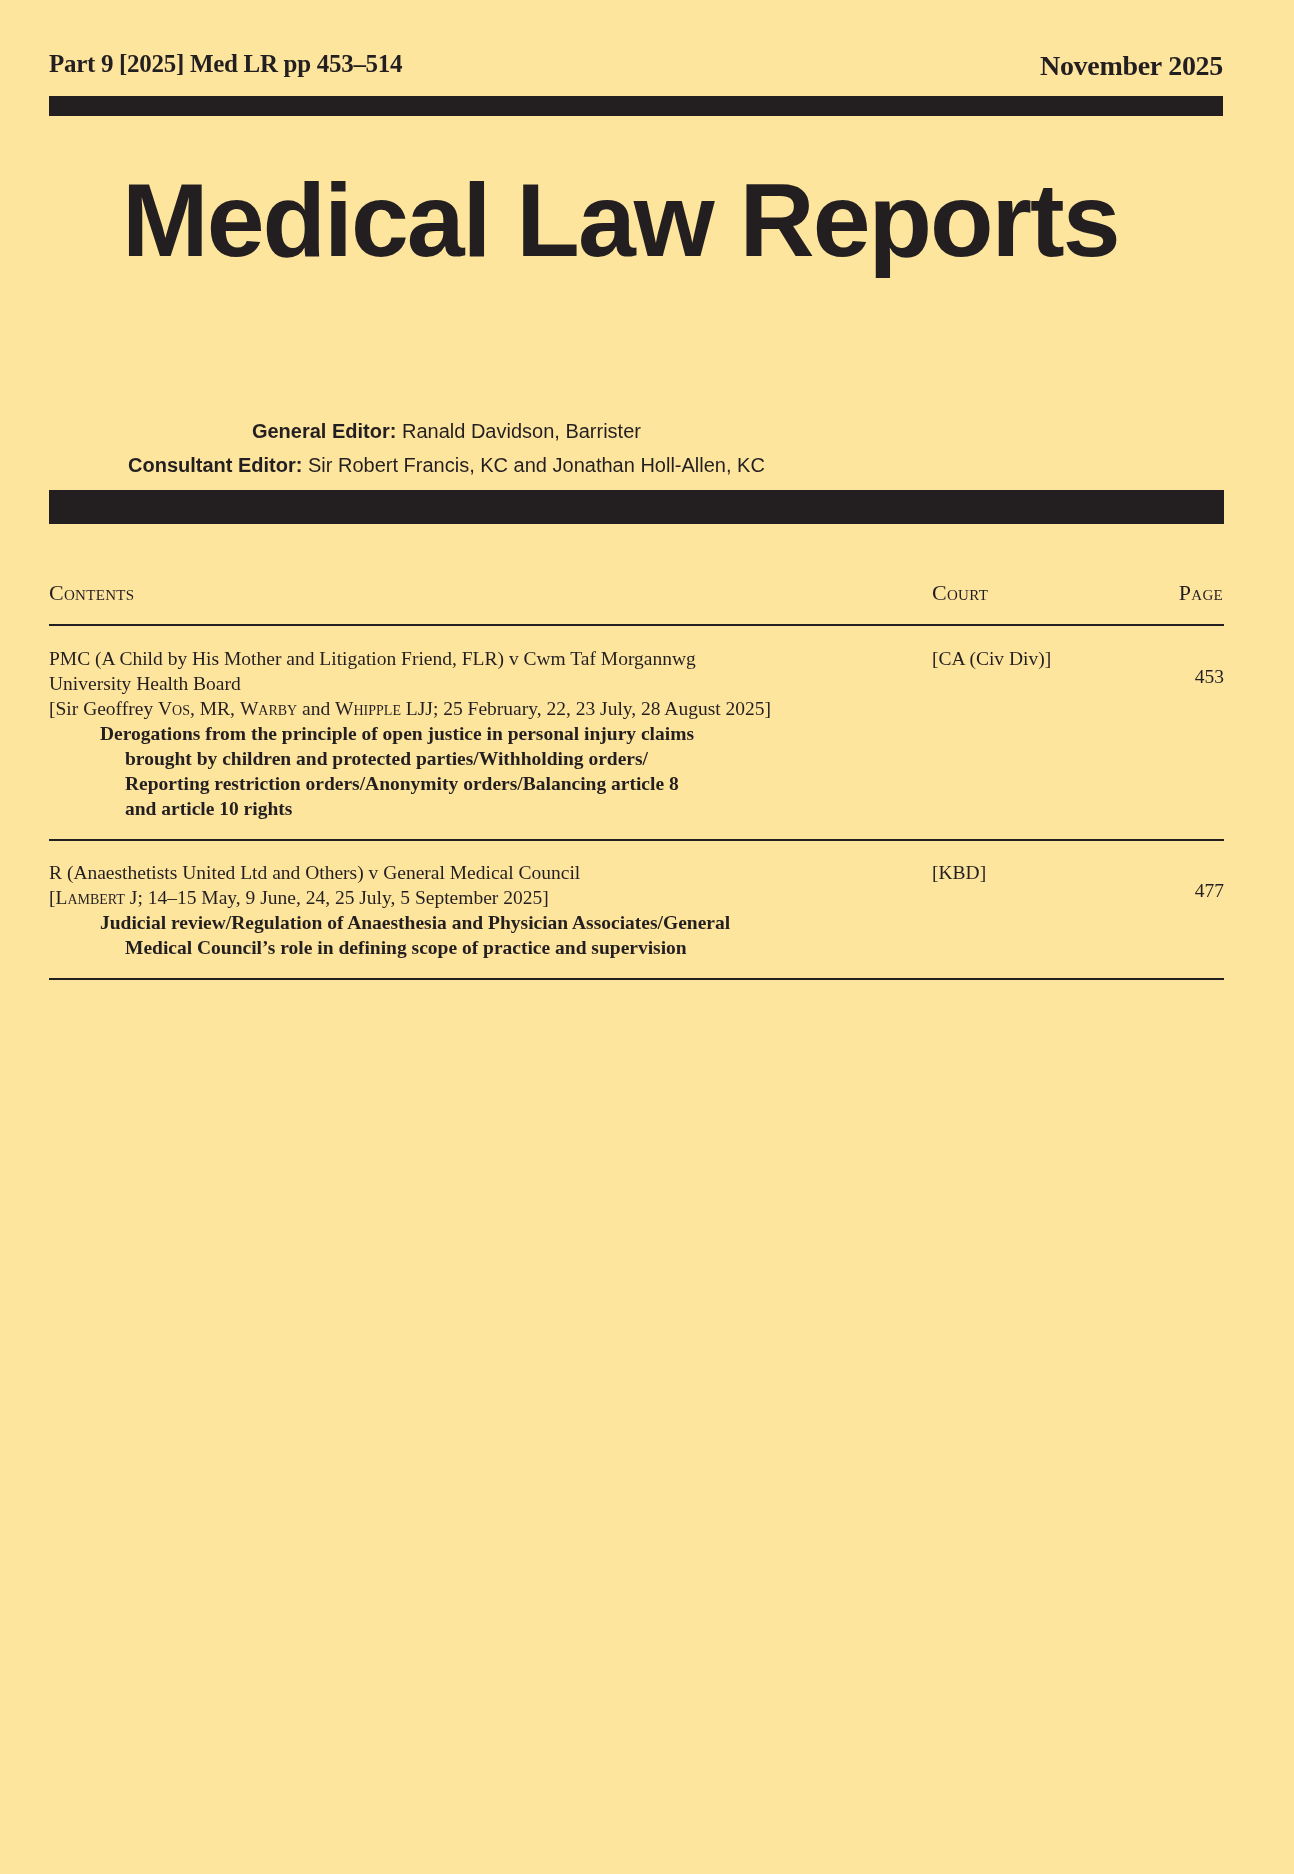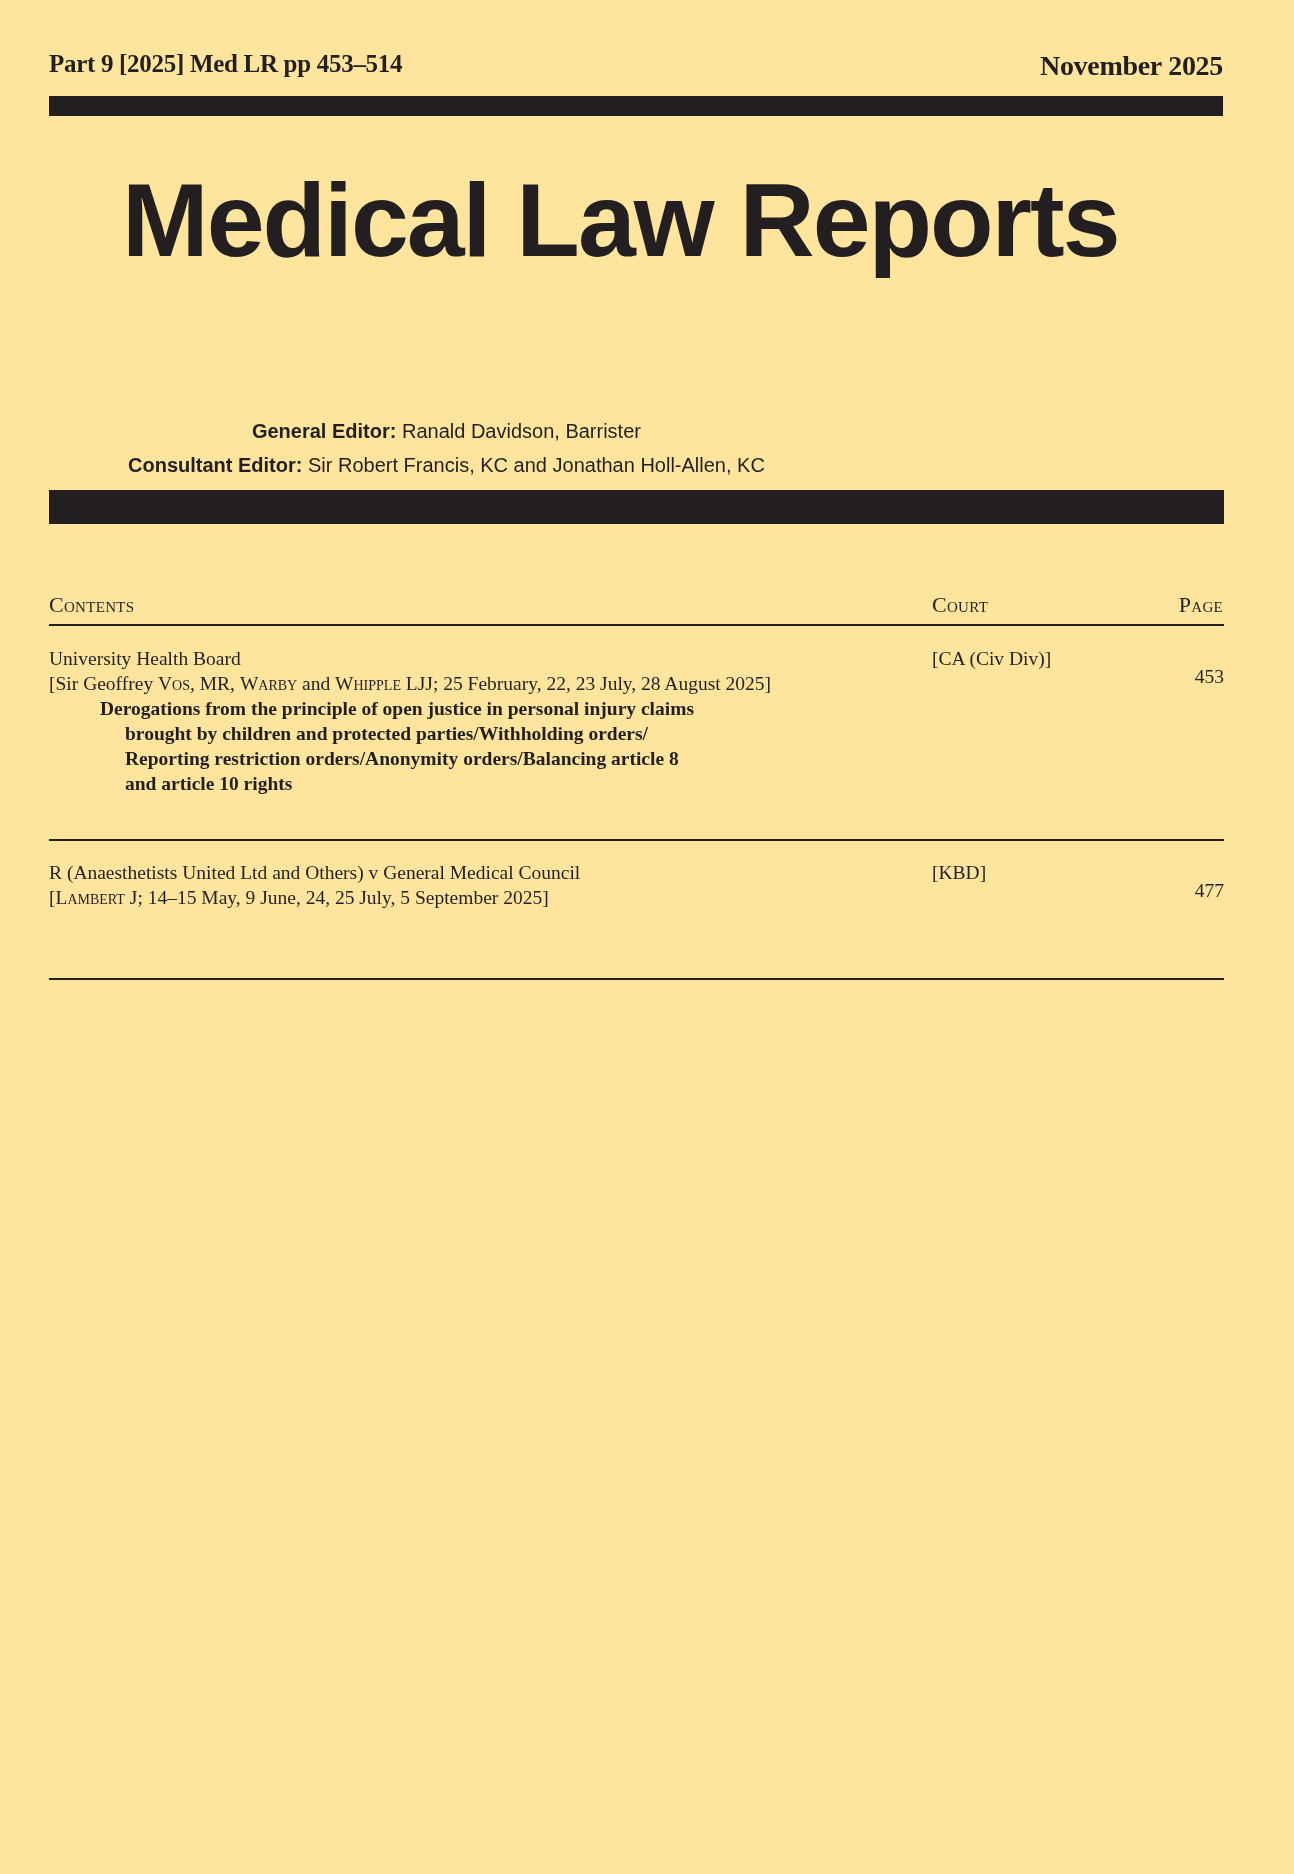--- a/index.html
+++ b/index.html
@@ -67,21 +67,20 @@
     }
 
     
     .th {
       top: 580px;
       font-family: "Liberation Serif", serif;
       font-size: 22px;
       font-variant: small-caps;
       letter-spacing: 0.3px;
       white-space: nowrap;
-      margin-top: 12px;
     }
     .th-contents { left: 49px; }
     .th-court { left: 932px; }
     .th-page { right: 71px; }
 
     .rule {
       left: 49px; width: 1175px; height: 2px;
       background: #231F20;
     }
 
@@ -132,35 +131,40 @@
 </div>
 <div class="abs bar-mid"></div>
 
 <div class="abs th th-contents">Contents</div>
 <div class="abs th th-court">Court</div>
 <div class="abs th th-page">Page</div>
 <div class="abs rule" style="top:624px;"></div>
 
 <div class="abs entry" style="top:646px;">
   <div class="main">
+    <div class="line">PMC (A Child by His Mother and Litigation Friend, FLR) v Cwm Taf Morgannwg</div>
     <div class="line">University Health Board</div>
     <div class="line"><span>[Sir Geoffrey </span><span class="sc">Vos</span><span>, MR, </span><span class="sc">Warby</span><span> and </span><span class="sc">Whipple</span><span> LJJ; 25 February, 22, 23 July, 28 August 2025]</span></div>
     <div class="catch">
       <div class="line">Derogations from the principle of open justice in personal injury claims</div>
       <div class="line indent">brought by children and protected parties/Withholding orders/</div>
       <div class="line indent">Reporting restriction orders/Anonymity orders/Balancing article 8</div>
       <div class="line indent">and article 10 rights</div>
     </div>
   </div>
   <div class="court">[CA (Civ Div)]</div>
   <div class="page">453</div>
 </div>
 <div class="abs rule" style="top:839px;"></div>
 
 <div class="abs entry" style="top:860px;">
   <div class="main">
     <div class="line">R (Anaesthetists United Ltd and Others) v General Medical Council</div>
     <div class="line"><span>[</span><span class="sc">Lambert</span><span> J; 14–15 May, 9 June, 24, 25 July, 5 September 2025]</span></div>
+    <div class="catch">
+      <div class="line">Judicial review/Regulation of Anaesthesia and Physician Associates/General</div>
+      <div class="line indent">Medical Council’s role in defining scope of practice and supervision</div>
+    </div>
   </div>
   <div class="court">[KBD]</div>
   <div class="page">477</div>
 </div>
 <div class="abs rule" style="top:978px;"></div>
 
 </body></html>

